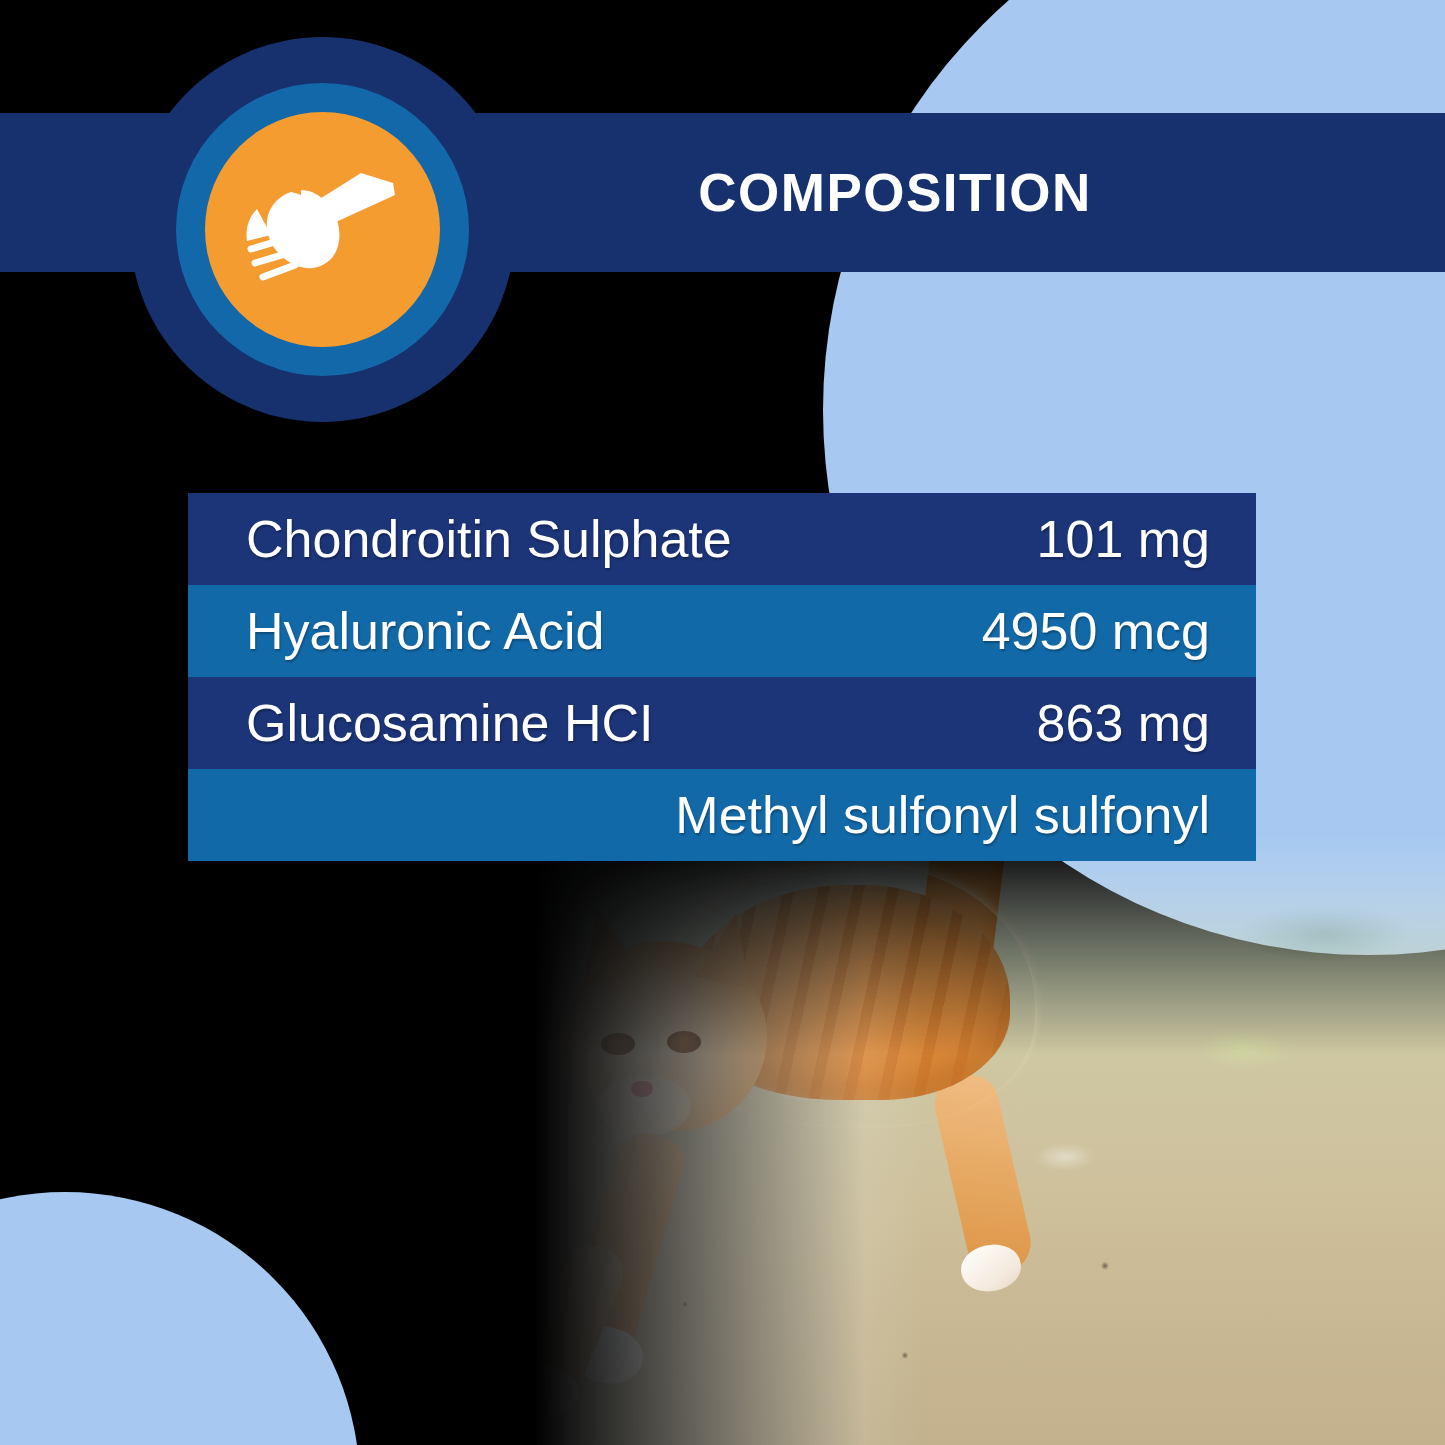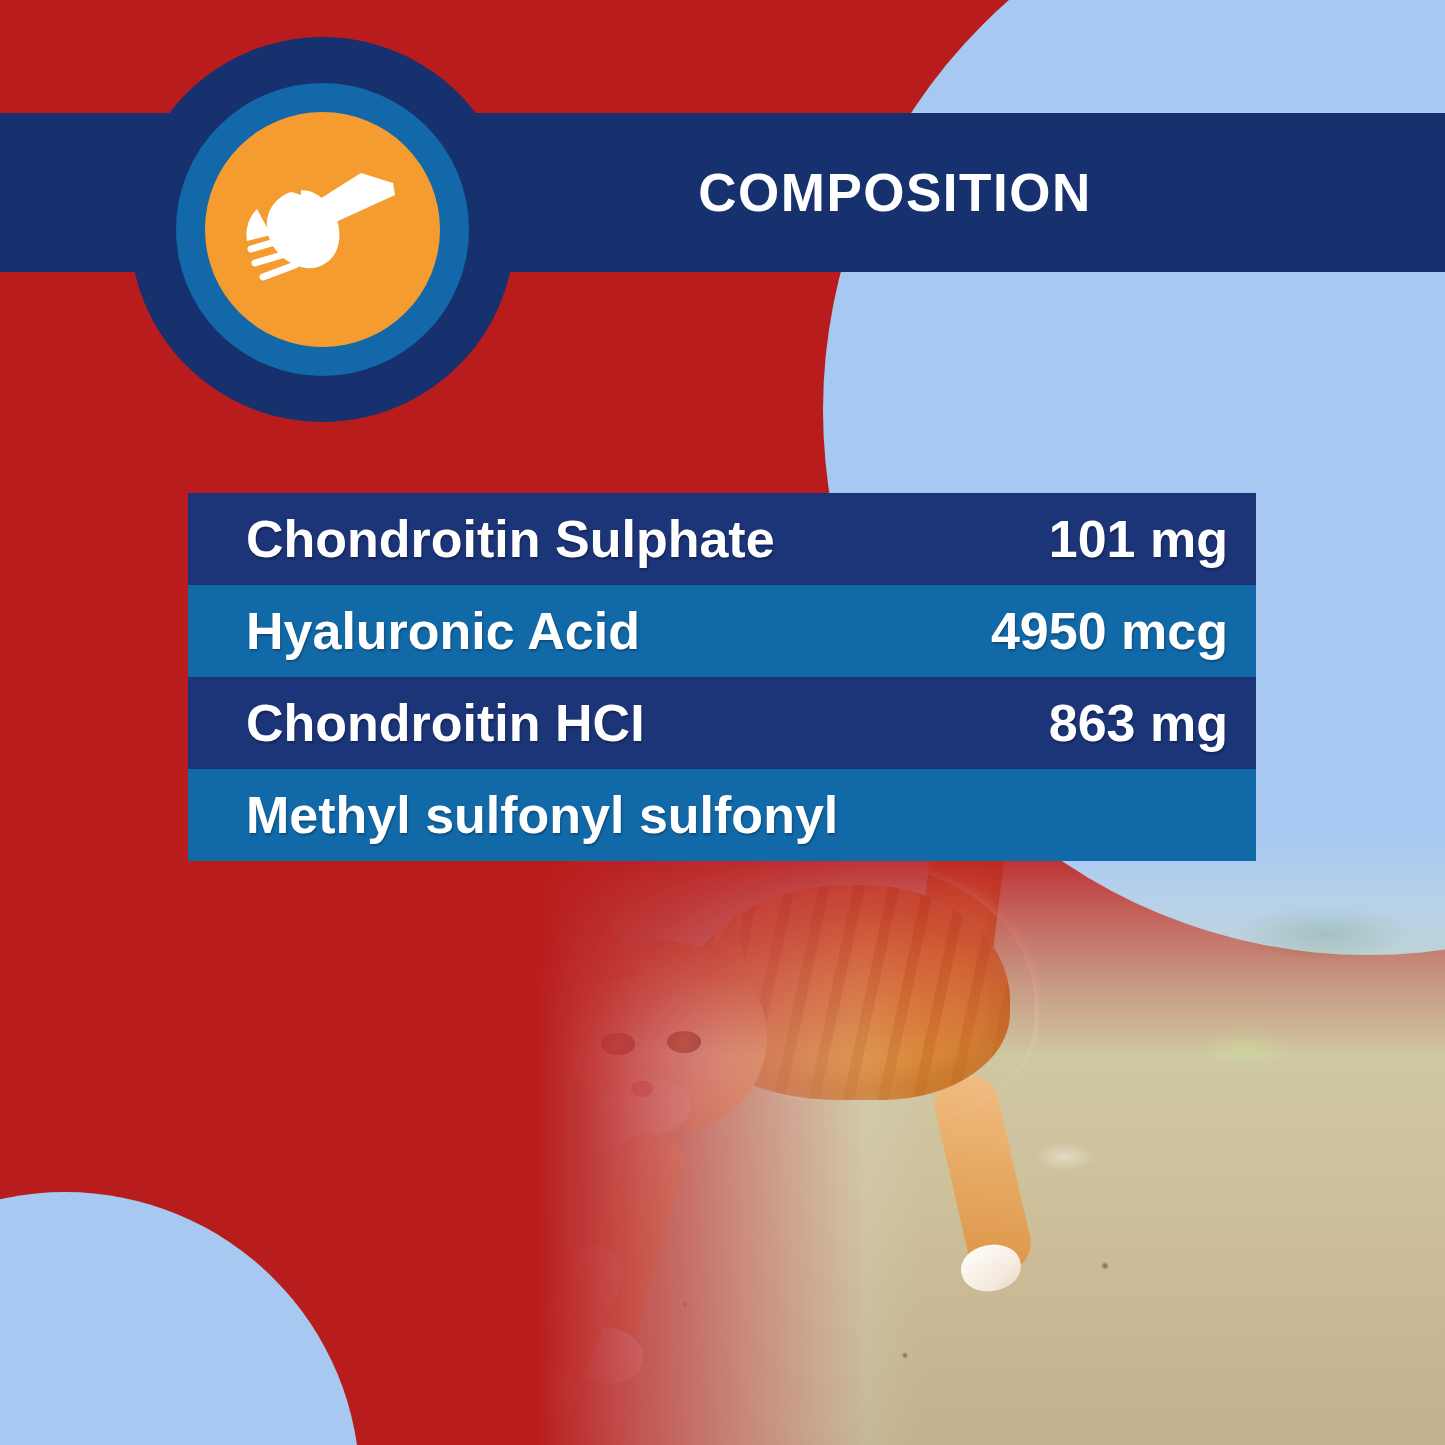--- a/index.html
+++ b/index.html
@@ -9,21 +9,21 @@
   body {
     width: 1445px;
     height: 1445px;
     overflow: hidden;
     font-family: "Liberation Sans", sans-serif;
   }
   #canvas {
     position: relative;
     width: 1445px;
     height: 1445px;
-    background: #b91c1c;
+    background: #000000;
     overflow: hidden;
   }
 
   
   .bg-circle-top-right {
     position: absolute;
     left: 823px;
     top: -135px;
     width: 1090px;
     height: 1090px;
@@ -286,30 +286,30 @@
   .comp-table {
     position: absolute;
     left: 188px;
     top: 493px;
     width: 1068px;
   }
   .comp-row {
     height: 92px;
     display: flex;
     align-items: center;
-    padding: 0 28px 0 58px;
+    padding: 0 46px 0 58px;
     box-sizing: border-box;
     color: #ffffff;
     font-size: 52px;
-    font-weight: bold;
+    font-weight: normal;
     font-family: "Liberation Sans", sans-serif;
     text-shadow: 1px 2px 2px rgba(0,0,0,.28);
   }
   .comp-row.dark  { background: #1c3478; }
-  .comp-row.light { background: #1269a8; }
+  .comp-row.light { background: #1269a8; justify-content: flex-end; }
   .comp-name {
     white-space: nowrap;
   }
   .comp-value {
     margin-left: auto;
     padding-left: 14px;
     white-space: nowrap;
   }
 </style>
 </head>
@@ -371,21 +371,21 @@
   <div class="comp-table">
     <div class="comp-row dark">
       <span class="comp-name">Chondroitin Sulphate</span>
       <span class="comp-value">101 mg</span>
     </div>
     <div class="comp-row light">
       <span class="comp-name">Hyaluronic Acid</span>
       <span class="comp-value">4950 mcg</span>
     </div>
     <div class="comp-row dark">
-      <span class="comp-name">Chondroitin HCI</span>
+      <span class="comp-name">Glucosamine HCI</span>
       <span class="comp-value">863 mg</span>
     </div>
     <div class="comp-row light">
       <span class="comp-name">Methyl sulfonyl sulfonyl</span>
     </div>
   </div>
 
 </div>
 
 </body></html>

